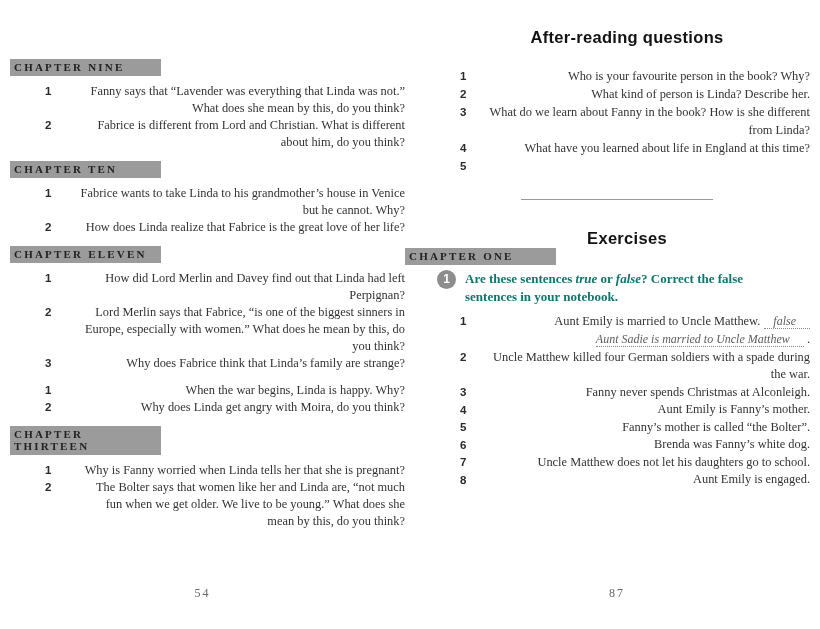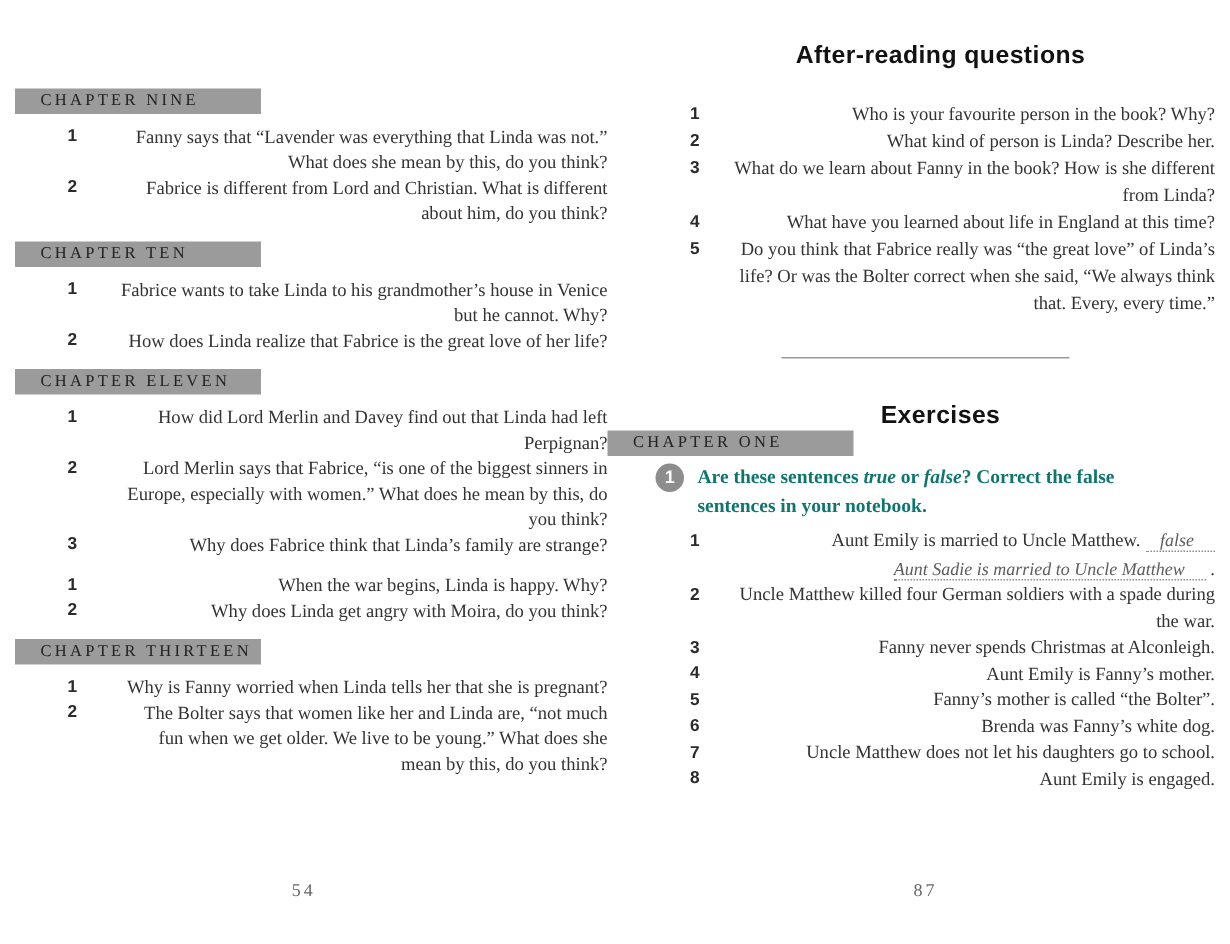--- a/index.html
+++ b/index.html
@@ -4,22 +4,22 @@
 <style>
   html,body{margin:0;padding:0;}
   body{
     width:820px;height:629px;position:relative;overflow:hidden;
     background:#ffffff;color:var(--body-text,#333);
     font-family:"Liberation Serif", serif;
   }
   
   .chapter-bar{
     background:var(--chapter-bar,#9b9b9b);color:var(--bar-text,#222);
-    width:147px;padding:2px 0 3px 17px;
-    font-size:11px;font-weight:normal;letter-spacing:2.2px;line-height:12px;
+    width:147px;padding:2px 0 3px 4px;
+    font-size:11px;font-weight:bold;letter-spacing:2.2px;line-height:12px;
   }
   .q{display:flex;align-items:flex-start;}
   .q .n{
     font-family:"Liberation Sans", sans-serif;font-weight:bold;
     font-size:11.5px;flex:0 0 19px;padding-top:2px;color:#2b2b2b;
   }
   .q .t{font-size:12.4px;color:#333;text-align:right;}
   .pagenum{
     position:absolute;top:586px;text-align:center;
     color:var(--page-number,#666);font-size:12px;letter-spacing:2px;
@@ -164,21 +164,20 @@
     <div class="q">
       <span class="n">3</span>
       <span class="t">What do we learn about Fanny in the book? How is she different from Linda?</span>
     </div>
     <div class="q">
       <span class="n">4</span>
       <span class="t">What have you learned about life in England at this time?</span>
     </div>
     <div class="q">
       <span class="n">5</span>
-      <span class="t">Do you think that Fabrice really was “the great love” of Linda’s life? Or was the Bolter correct when she said, “We always think that. Every, every time.”</span>
     </div>
   </div>
 
   <hr id="divider">
 
   <h1 id="ex-title" class="big-title">Exercises</h1>
 
   <div id="ex-bar" class="chapter-bar">CHAPTER ONE</div>
 
   <div id="ex-prompt-row">

